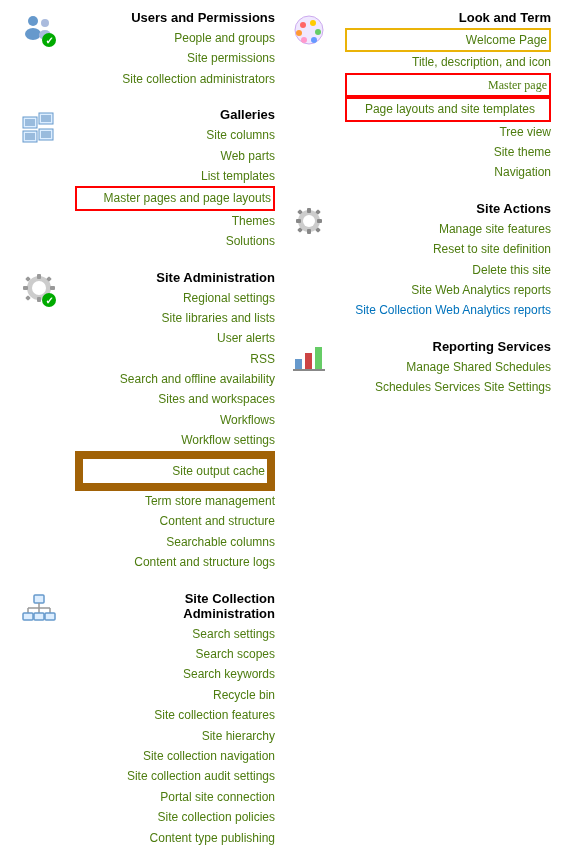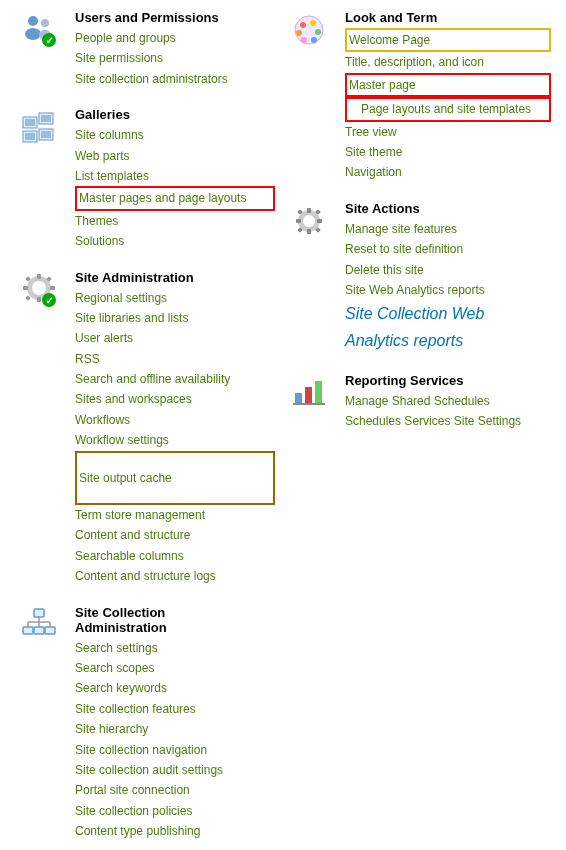--- a/index.html
+++ b/index.html
@@ -29,20 +29,21 @@
       display: flex;
       align-items: flex-start;
       justify-content: center;
     }
     .section-icon svg {
       width: 36px;
       height: 36px;
     }
     .section-content {
       flex: 1;
+      text-align: right;
     }
     .section-title {
       font-size: 13px;
       font-weight: bold;
       color: #000;
       margin-bottom: 3px;
     }
     .section-links a {
       display: block;
       color: #4d7c0f;
@@ -148,21 +149,21 @@
           <div class="section-title">Site Administration</div>
           <div class="section-links">
             <a>Regional settings</a>
             <a>Site libraries and lists</a>
             <a>User alerts</a>
             <a>RSS</a>
             <a>Search and offline availability</a>
             <a>Sites and workspaces</a>
             <a>Workflows</a>
             <a>Workflow settings</a>
-            <span style="display:block;border:2px solid #a16207;padding:15px 2px;line-height:1.7;">
+            <span style="display:block;border:8px solid #a16207;padding:2px 2px;line-height:1.7;">
               <a style="display:inline;border:none;padding:0;">Site output cache</a>
             </span>
             <a>Term store management</a>
             <a>Content and structure</a>
             <a>Searchable columns</a>
             <a>Content and structure logs</a>
           </div>
         </div>
       </div>
 
@@ -180,20 +181,21 @@
             <rect x="13" y="20" width="10" height="7" rx="1" fill="#ddeeff" stroke="#6699cc" stroke-width="1.5"></rect>
             <rect x="24" y="20" width="10" height="7" rx="1" fill="#ddeeff" stroke="#6699cc" stroke-width="1.5"></rect>
           </svg>
         </div>
         <div class="section-content">
           <div class="section-title">Site Collection<br>Administration</div>
           <div class="section-links">
             <a>Search settings</a>
             <a>Search scopes</a>
             <a>Search keywords</a>
+            <a>Recycle bin</a>
             <a>Site collection features</a>
             <a>Site hierarchy</a>
             <a>Site collection navigation</a>
             <a>Site collection audit settings</a>
             <a>Portal site connection</a>
             <a>Site collection policies</a>
             <a>Content type publishing</a>
 
           </div>
         </div>
@@ -217,21 +219,21 @@
           </svg>
         </div>
         <div class="section-content">
           <div class="section-title">Look and Term</div>
           <div class="section-links">
             <span style="display:block;border:2px solid #eab308;padding:0 2px;line-height:1.7;">
               <a style="display:inline;border:none;padding:0;">Welcome Page</a>
             </span>
             <a>Title, description, and icon</a>
             <span style="display:block;border:2px solid red;padding:0 2px;line-height:1.7;">
-              <a style="display:inline;border:none;padding:0;">Master page</a>
+              <a style="display:inline;border:none;padding:0;font-family:Liberation Serif, serif;">Master page</a>
             </span>
             <span style="display:block;border:2px solid red;padding:0 14px;line-height:1.7;">
               <a style="display:inline;border:none;padding:0;">Page layouts and site templates</a>
             </span>
             <a>Tree view</a>
             <a>Site theme</a>
             <a>Navigation</a>
           </div>
         </div>
       </div>
@@ -252,21 +254,21 @@
             <rect x="25" y="25" width="4" height="4" rx="1" fill="#888888" transform="rotate(45 27 27)"></rect>
           </svg>
         </div>
         <div class="section-content">
           <div class="section-title">Site Actions</div>
           <div class="section-links">
             <a>Manage site features</a>
             <a>Reset to site definition</a>
             <a>Delete this site</a>
             <a>Site Web Analytics reports</a>
-            <a style="display:block;color:#0072bc;text-decoration:none;font-size:16px;line-height:1.7;font-style:italic;">Site Collection Web Analytics reports</a>
+            <a style="display:block;color:#0072bc;text-decoration:none;font-size:12px;line-height:1.7;">Site Collection Web Analytics reports</a>
           </div>
         </div>
       </div>
 
       <div class="section">
         <div class="section-icon">
           <svg viewBox="0 0 36 36" xmlns="http://www.w3.org/2000/svg">
 
             <rect x="2" y="28" width="32" height="2" fill="#888888"></rect>
             <rect x="4" y="18" width="7" height="10" fill="#6699cc"></rect>

